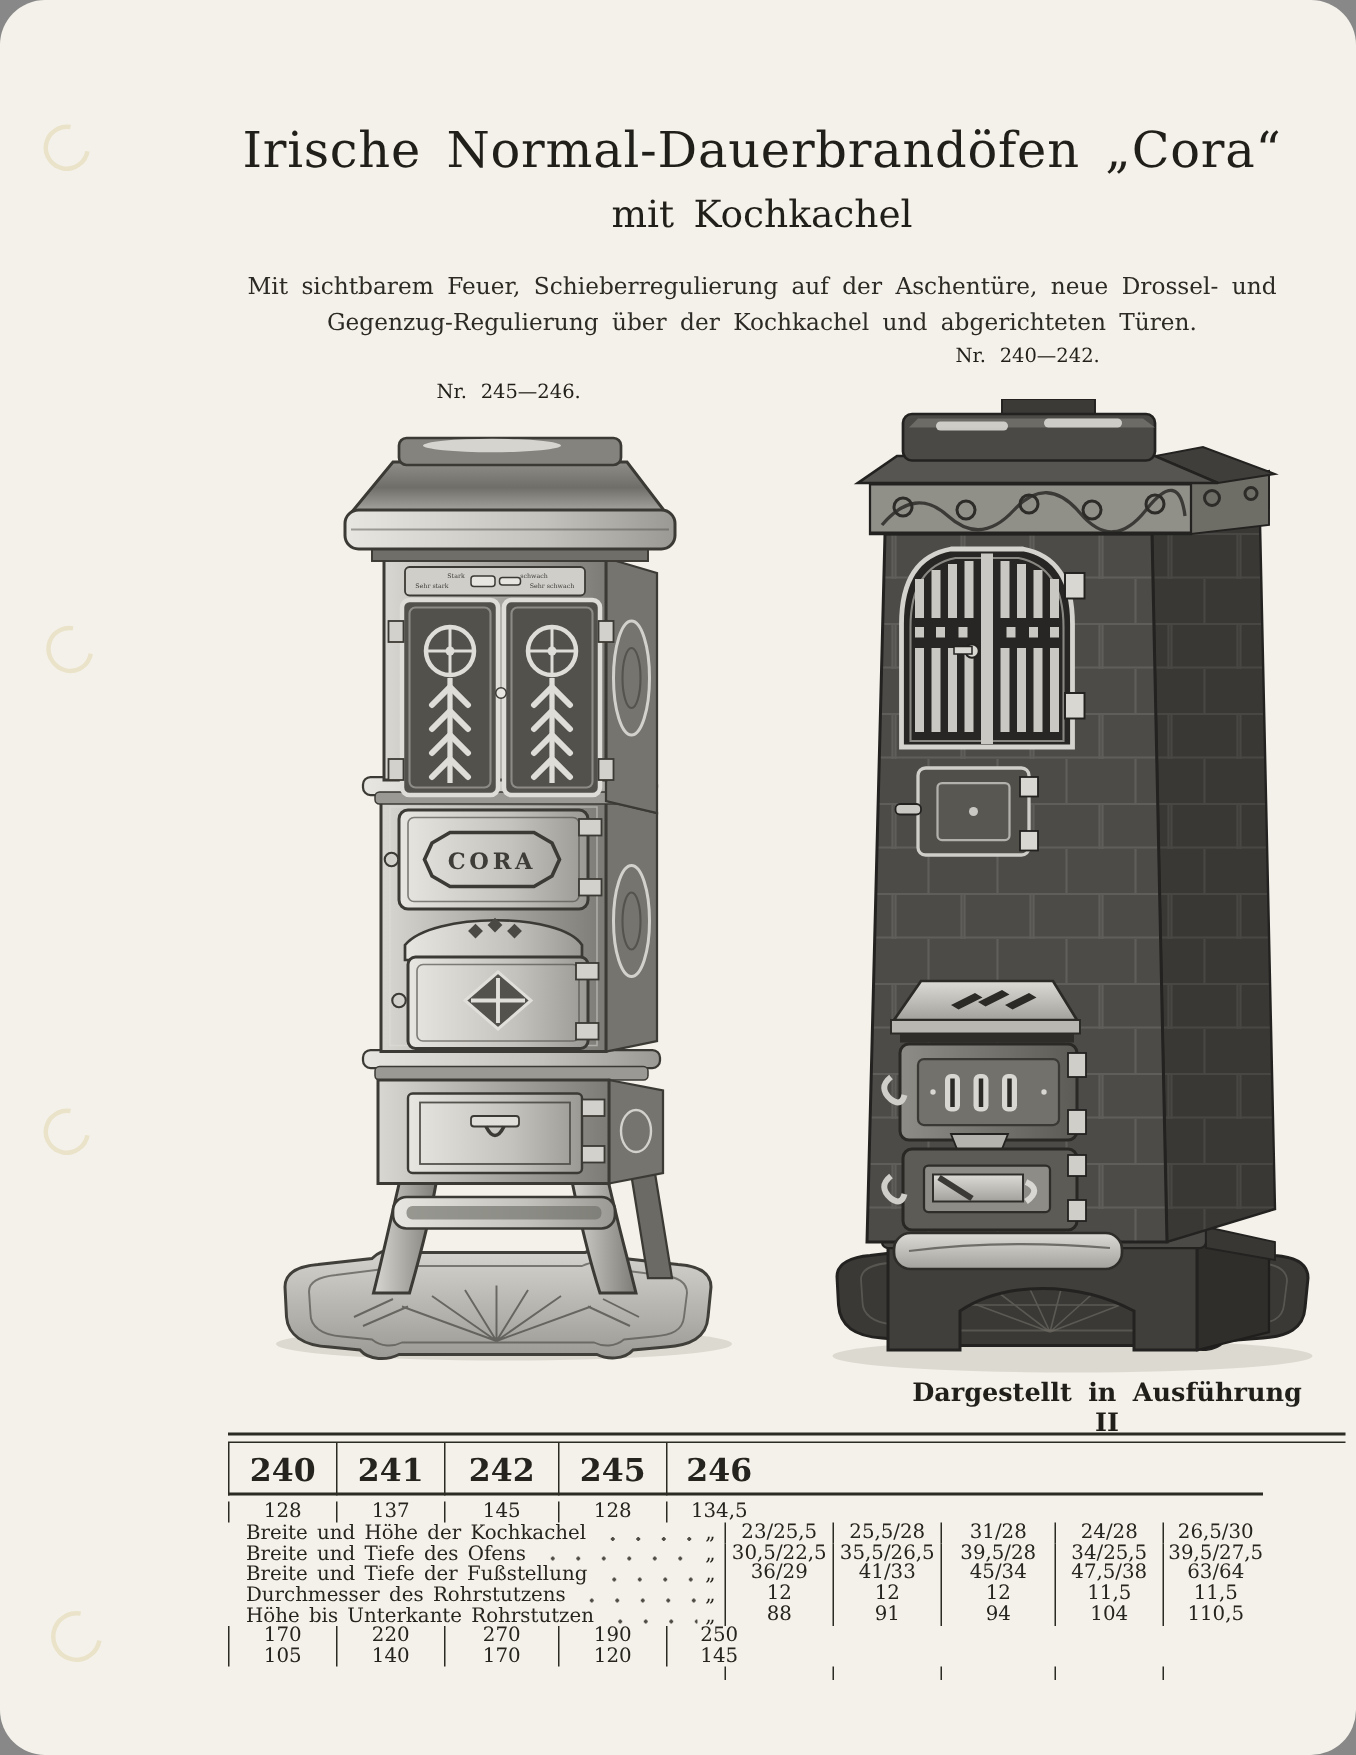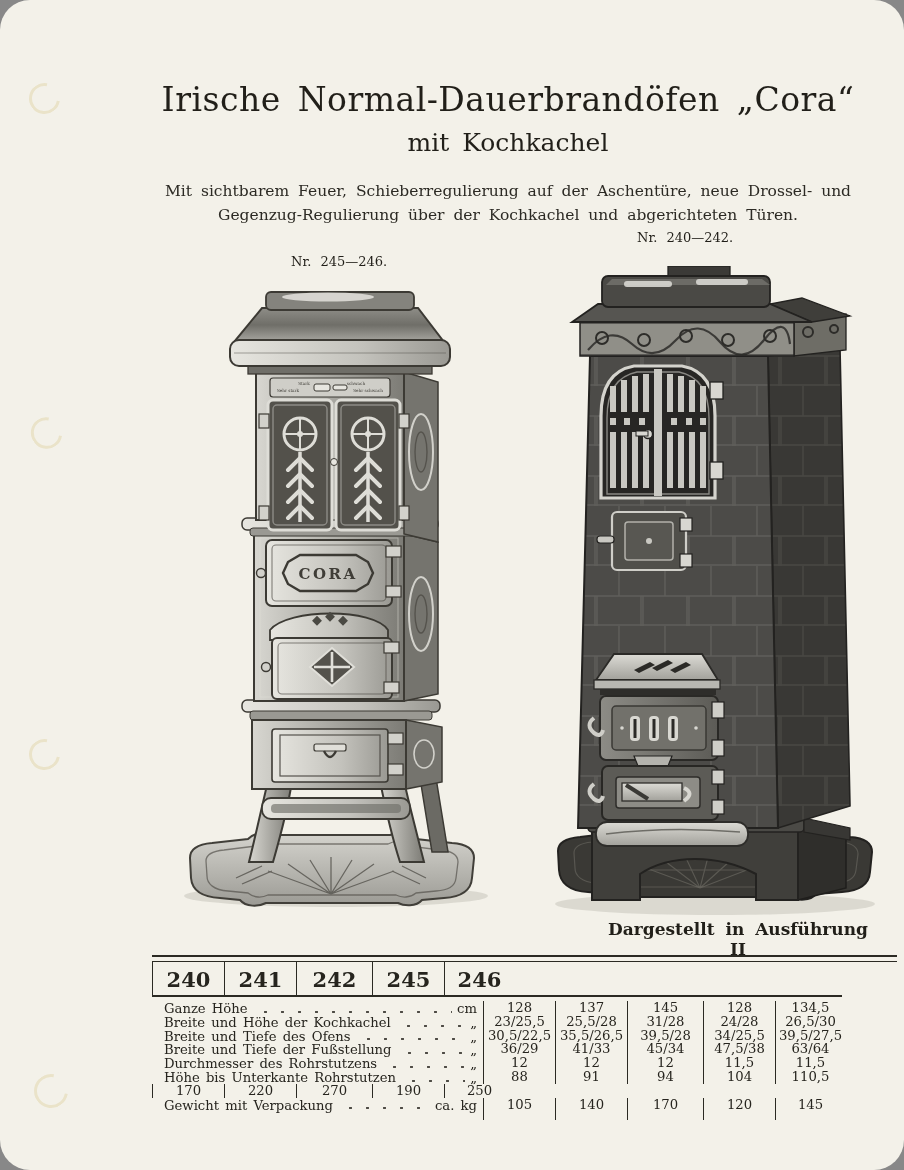--- a/index.html
+++ b/index.html
@@ -386,25 +386,20 @@
       <div class="cell h-col w2">241</div>
       <div class="cell h-col w3">242</div>
       <div class="cell h-col w4">245</div>
       <div class="cell h-col w5">246</div>
       <div class="h-underline"></div>
     </div>
 
     <div class="tbody">
 
       <div class="trow">
-        <div class="r-label">
-            <span>Ganze Höhe</span>
-            <span class="leader"></span>
-            <span class="unit">cm</span>
-          </div>
         <div class="cell r-val w1">128</div>
         <div class="cell r-val w2">137</div>
         <div class="cell r-val w3">145</div>
         <div class="cell r-val w4">128</div>
         <div class="cell r-val w5">134,5</div>
       </div>
 
       <div class="trow">
         <div class="r-label">
             <span>Breite und Höhe der Kochkachel</span>
@@ -472,25 +467,20 @@
 
       <div class="trow">
         <div class="cell r-val w1">170</div>
         <div class="cell r-val w2">220</div>
         <div class="cell r-val w3">270</div>
         <div class="cell r-val w4">190</div>
         <div class="cell r-val w5">250</div>
       </div>
 
       <div class="trow">
-        <div class="r-label">
-            <span>Gewicht mit Verpackung</span>
-            <span class="leader"></span>
-            <span class="unit">ca. kg</span>
-          </div>
         <div class="cell r-val w1">105</div>
         <div class="cell r-val w2">140</div>
         <div class="cell r-val w3">170</div>
         <div class="cell r-val w4">120</div>
         <div class="cell r-val w5">145</div>
       </div>
 
       <div class="trow-ext">
         <div class="sp"></div>
         <div class="cell w1"></div>

